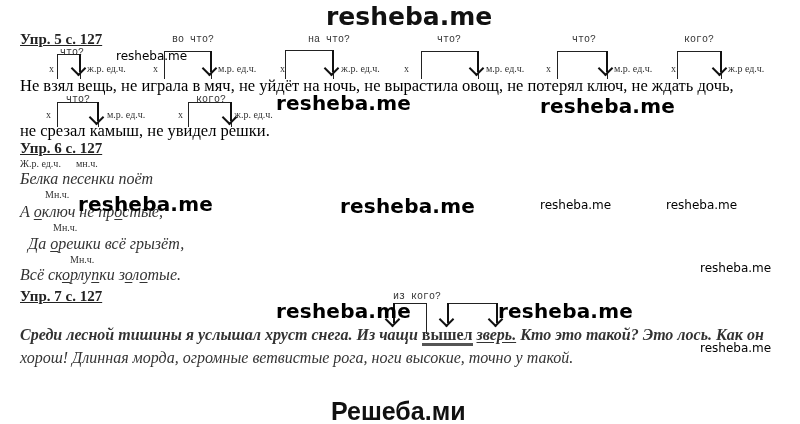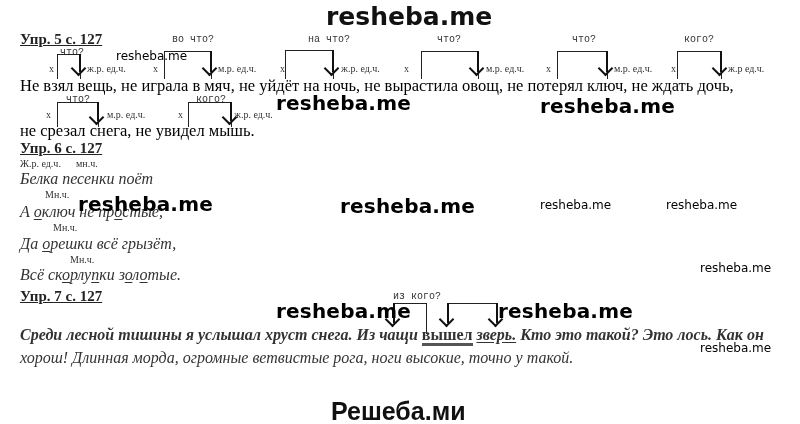--- a/index.html
+++ b/index.html
@@ -70,37 +70,37 @@
 <div class="bracket" style="left:57px; top:102px; width:40px; height:24px;"></div>
 <div class="arrow" style="left:97px; top:102px; height:19px;"></div>
 <div class="abs note" style="left:107px; top:109px;">м.р. ед.ч.</div>
 
 <div class="abs q" style="left:196px; top:94px;">кого?</div>
 <div class="abs note" style="left:178px; top:109px;">x</div>
 <div class="bracket" style="left:188px; top:102px; width:42px; height:24px;"></div>
 <div class="arrow" style="left:230px; top:102px; height:19px;"></div>
 <div class="abs note" style="left:234px; top:109px;">ж.р. ед.ч.</div>
 
-<div class="abs line" style="left:20px; top:121px;">не срезал снега, не увидел мышь.</div>
+<div class="abs line" style="left:20px; top:121px;">не срезал камыш, не увидел решки.</div>
 
 <div class="abs wm-small" style="left:116px; top:49px;">resheba.me</div>
 <div class="abs wm-big" style="left:276px; top:91px;">resheba.me</div>
 <div class="abs wm-big" style="left:540px; top:94px;">resheba.me</div>
 
 <div class="abs heading" style="left:20px; top:140px;">Упр. 6 с. 127</div>
 <div class="abs note" style="left:20px; top:158px;">Ж.р. ед.ч.</div>
 <div class="abs note" style="left:76px; top:158px;">мн.ч.</div>
 
 <div class="abs it" style="left:20px; top:170px;">Белка песенки поёт</div>
 
 <div class="abs note" style="left:45px; top:189px;">Мн.ч.</div>
 <div class="abs it" style="left:20px; top:203px;"><span>А </span><span class="u1">о</span><span>ключ не пр</span><span class="u1">о</span><span>стые,</span></div>
 
 <div class="abs note" style="left:53px; top:222px;">Мн.ч.</div>
-<div class="abs it" style="left:20px; top:235px;"><span>Да </span><span class="u1">о</span><span>решки всё грызёт,</span></div>
+<div class="abs it" style="left:28px; top:235px;"><span>Да </span><span class="u1">о</span><span>решки всё грызёт,</span></div>
 
 <div class="abs note" style="left:70px; top:254px;">Мн.ч.</div>
 <div class="abs it" style="left:20px; top:266px;"><span>Всё ск</span><span class="u1">о</span><span>рлу</span><span class="u1">п</span><span>ки з</span><span class="u1">о</span><span>л</span><span class="u1">о</span><span>тые.</span></div>
 
 <div class="abs wm-big" style="left:78px; top:192px;">resheba.me</div>
 <div class="abs wm-big" style="left:340px; top:194px;">resheba.me</div>
 <div class="abs wm-small" style="left:540px; top:198px;">resheba.me</div>
 <div class="abs wm-small" style="left:666px; top:198px;">resheba.me</div>
 <div class="abs wm-small" style="left:700px; top:261px;">resheba.me</div>
 

